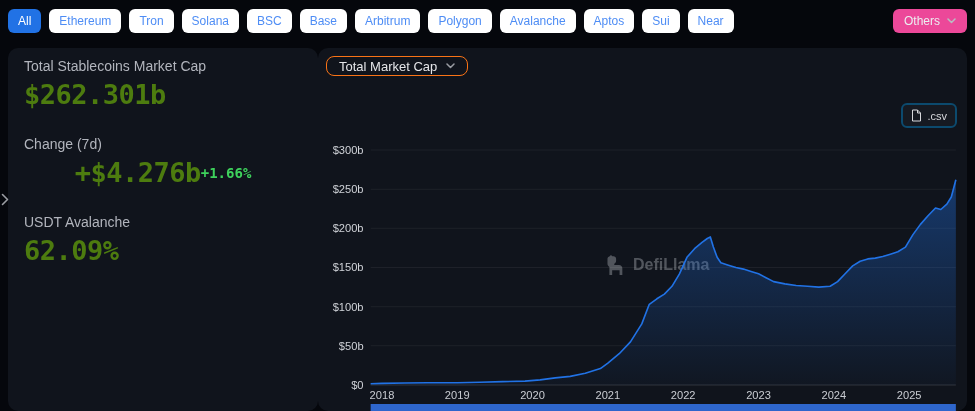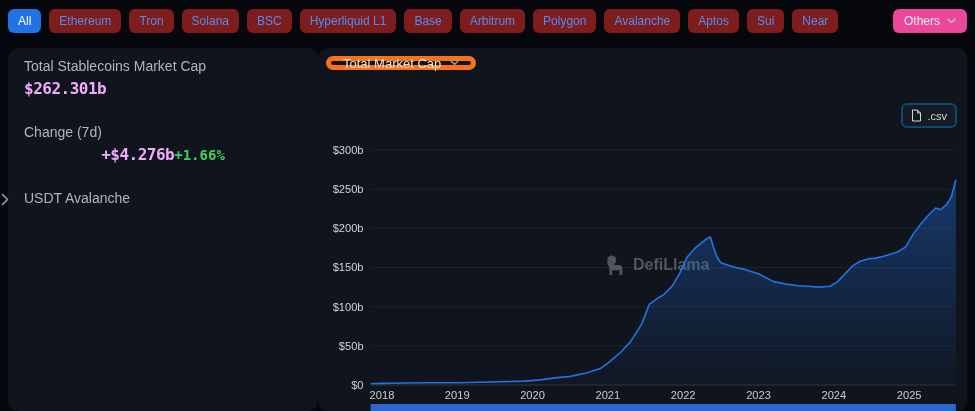--- a/index.html
+++ b/index.html
@@ -4,53 +4,53 @@
 <style>
   * { margin:0; padding:0; box-sizing:border-box; }
   html,body { background:#05070c; }
   body { font-family:"Liberation Sans", sans-serif; }
   .app { position:relative; width:975px; height:411px; background:#05070c; overflow:hidden; }
 
   
   .nav { display:flex; align-items:center; padding:9px 8px 7px 8px; height:40px; }
   .chain-list { display:flex; gap:8px; align-items:center; }
   .chain-btn {
-    background:#7f1d1d; color:#4e8df5; border:none; border-radius:6px;
+    background:#ffffff; color:#4e8df5; border:none; border-radius:6px;
     font-size:12px; padding:5px 10px; cursor:pointer; white-space:nowrap;
     font-family:"Liberation Sans", sans-serif;
   }
   .chain-btn.active { background:#2172e5; color:#ffffff; }
   .others-btn {
     margin-left:auto; background:#ec4899; color:#eceef1; border:none; border-radius:6px;
     font-size:12px; padding:5px 11px; cursor:pointer; display:flex; align-items:center; gap:7px;
     font-family:"Liberation Sans", sans-serif;
   }
   .others-btn svg { color:#b9bcc2; }
 
   
   .content { display:flex; padding:8px 8px 0 8px; height:371px; }
   .panel { background:#10141c; border-radius:10px; height:363px; }
 
   
   .stats-panel { width:310px; padding:10px 16px; position:relative; flex:0 0 310px; }
   .stat-label { color:#b2b5bd; font-size:14px; }
   .stat-value {
-    color:#f0abfc; font-family:"DejaVu Sans Mono", monospace; font-weight:bold;
-    font-size:16px; margin:5px 0 26px 0; letter-spacing:-0.5px;
+    color:#4d7c0f; font-family:"DejaVu Sans Mono", monospace; font-weight:bold;
+    font-size:27px; margin:5px 0 26px 0; letter-spacing:-0.5px;
   }
   .change-row { display:flex; justify-content:center; align-items:center; margin:5px 0 26px 0; }
   .change-row .stat-value { margin:0; }
   .pct-green { font-family:"DejaVu Sans Mono", monospace; font-weight:bold; font-size:14px; color:#3ed25c; }
   .expand-chevron { position:absolute; left:-7px; top:144px; color:#9a9da3; cursor:pointer; }
 
   
   .chart-panel { flex:1; position:relative; }
   .dropdown-btn {
-    position:absolute; left:8px; top:8px; height:14px; display:inline-flex; align-items:center; gap:9px;
-    background:transparent; border:5px solid #f97316; border-radius:8px; padding:0 12px;
+    position:absolute; left:8px; top:8px; height:20px; display:inline-flex; align-items:center; gap:9px;
+    background:transparent; border:1px solid #f97316; border-radius:8px; padding:0 12px;
     color:#e4e5e8; font-size:13px; cursor:pointer; font-family:"Liberation Sans", sans-serif;
   }
   .dropdown-btn svg { color:#9a9da3; }
   .csv-btn {
     position:absolute; right:10px; top:55px; display:flex; align-items:center; gap:5px;
     background:#161a22; border:2px solid #0c4a6e; border-radius:6px; padding:4px 8px;
     color:#d7d8dc; font-size:11px; cursor:pointer; font-family:"Liberation Sans", sans-serif;
   }
   .chart-svg { position:absolute; left:0; top:90px; width:100%; height:273px; display:block; }
   .gridline { stroke:rgba(255,255,255,0.06); stroke-width:1; }
@@ -70,21 +70,20 @@
 
 <div class="app">
 
   <div class="nav">
     <div class="chain-list" id="chain-nav">
         <button class="chain-btn active">All</button>
         <button class="chain-btn">Ethereum</button>
         <button class="chain-btn">Tron</button>
         <button class="chain-btn">Solana</button>
         <button class="chain-btn">BSC</button>
-        <button class="chain-btn">Hyperliquid L1</button>
         <button class="chain-btn">Base</button>
         <button class="chain-btn">Arbitrum</button>
         <button class="chain-btn">Polygon</button>
         <button class="chain-btn">Avalanche</button>
         <button class="chain-btn">Aptos</button>
         <button class="chain-btn">Sui</button>
         <button class="chain-btn">Near</button>
       </div>
     <button class="others-btn">
       <span>Others</span>
@@ -106,20 +105,21 @@
       <div class="stat-label">Total Stablecoins Market Cap</div>
       <div class="stat-value">$262.301b</div>
 
       <div class="stat-label">Change (7d)</div>
       <div class="change-row">
         <div class="stat-value">+$4.276b</div>
         <div class="pct-green">+1.66%</div>
       </div>
 
       <div class="stat-label">USDT Avalanche</div>
+      <div class="stat-value">62.09%</div>
     </div>
 
     <div class="panel chart-panel">
 
       <button class="dropdown-btn">
         <span>Total Market Cap</span>
         <svg width="9" height="6" viewBox="0 0 9 6">
             <path d="M1 1l3.5 3.5L8 1" stroke="currentColor" stroke-width="1.5" fill="none" stroke-linecap="round" stroke-linejoin="round"></path>
           </svg>
       </button>

